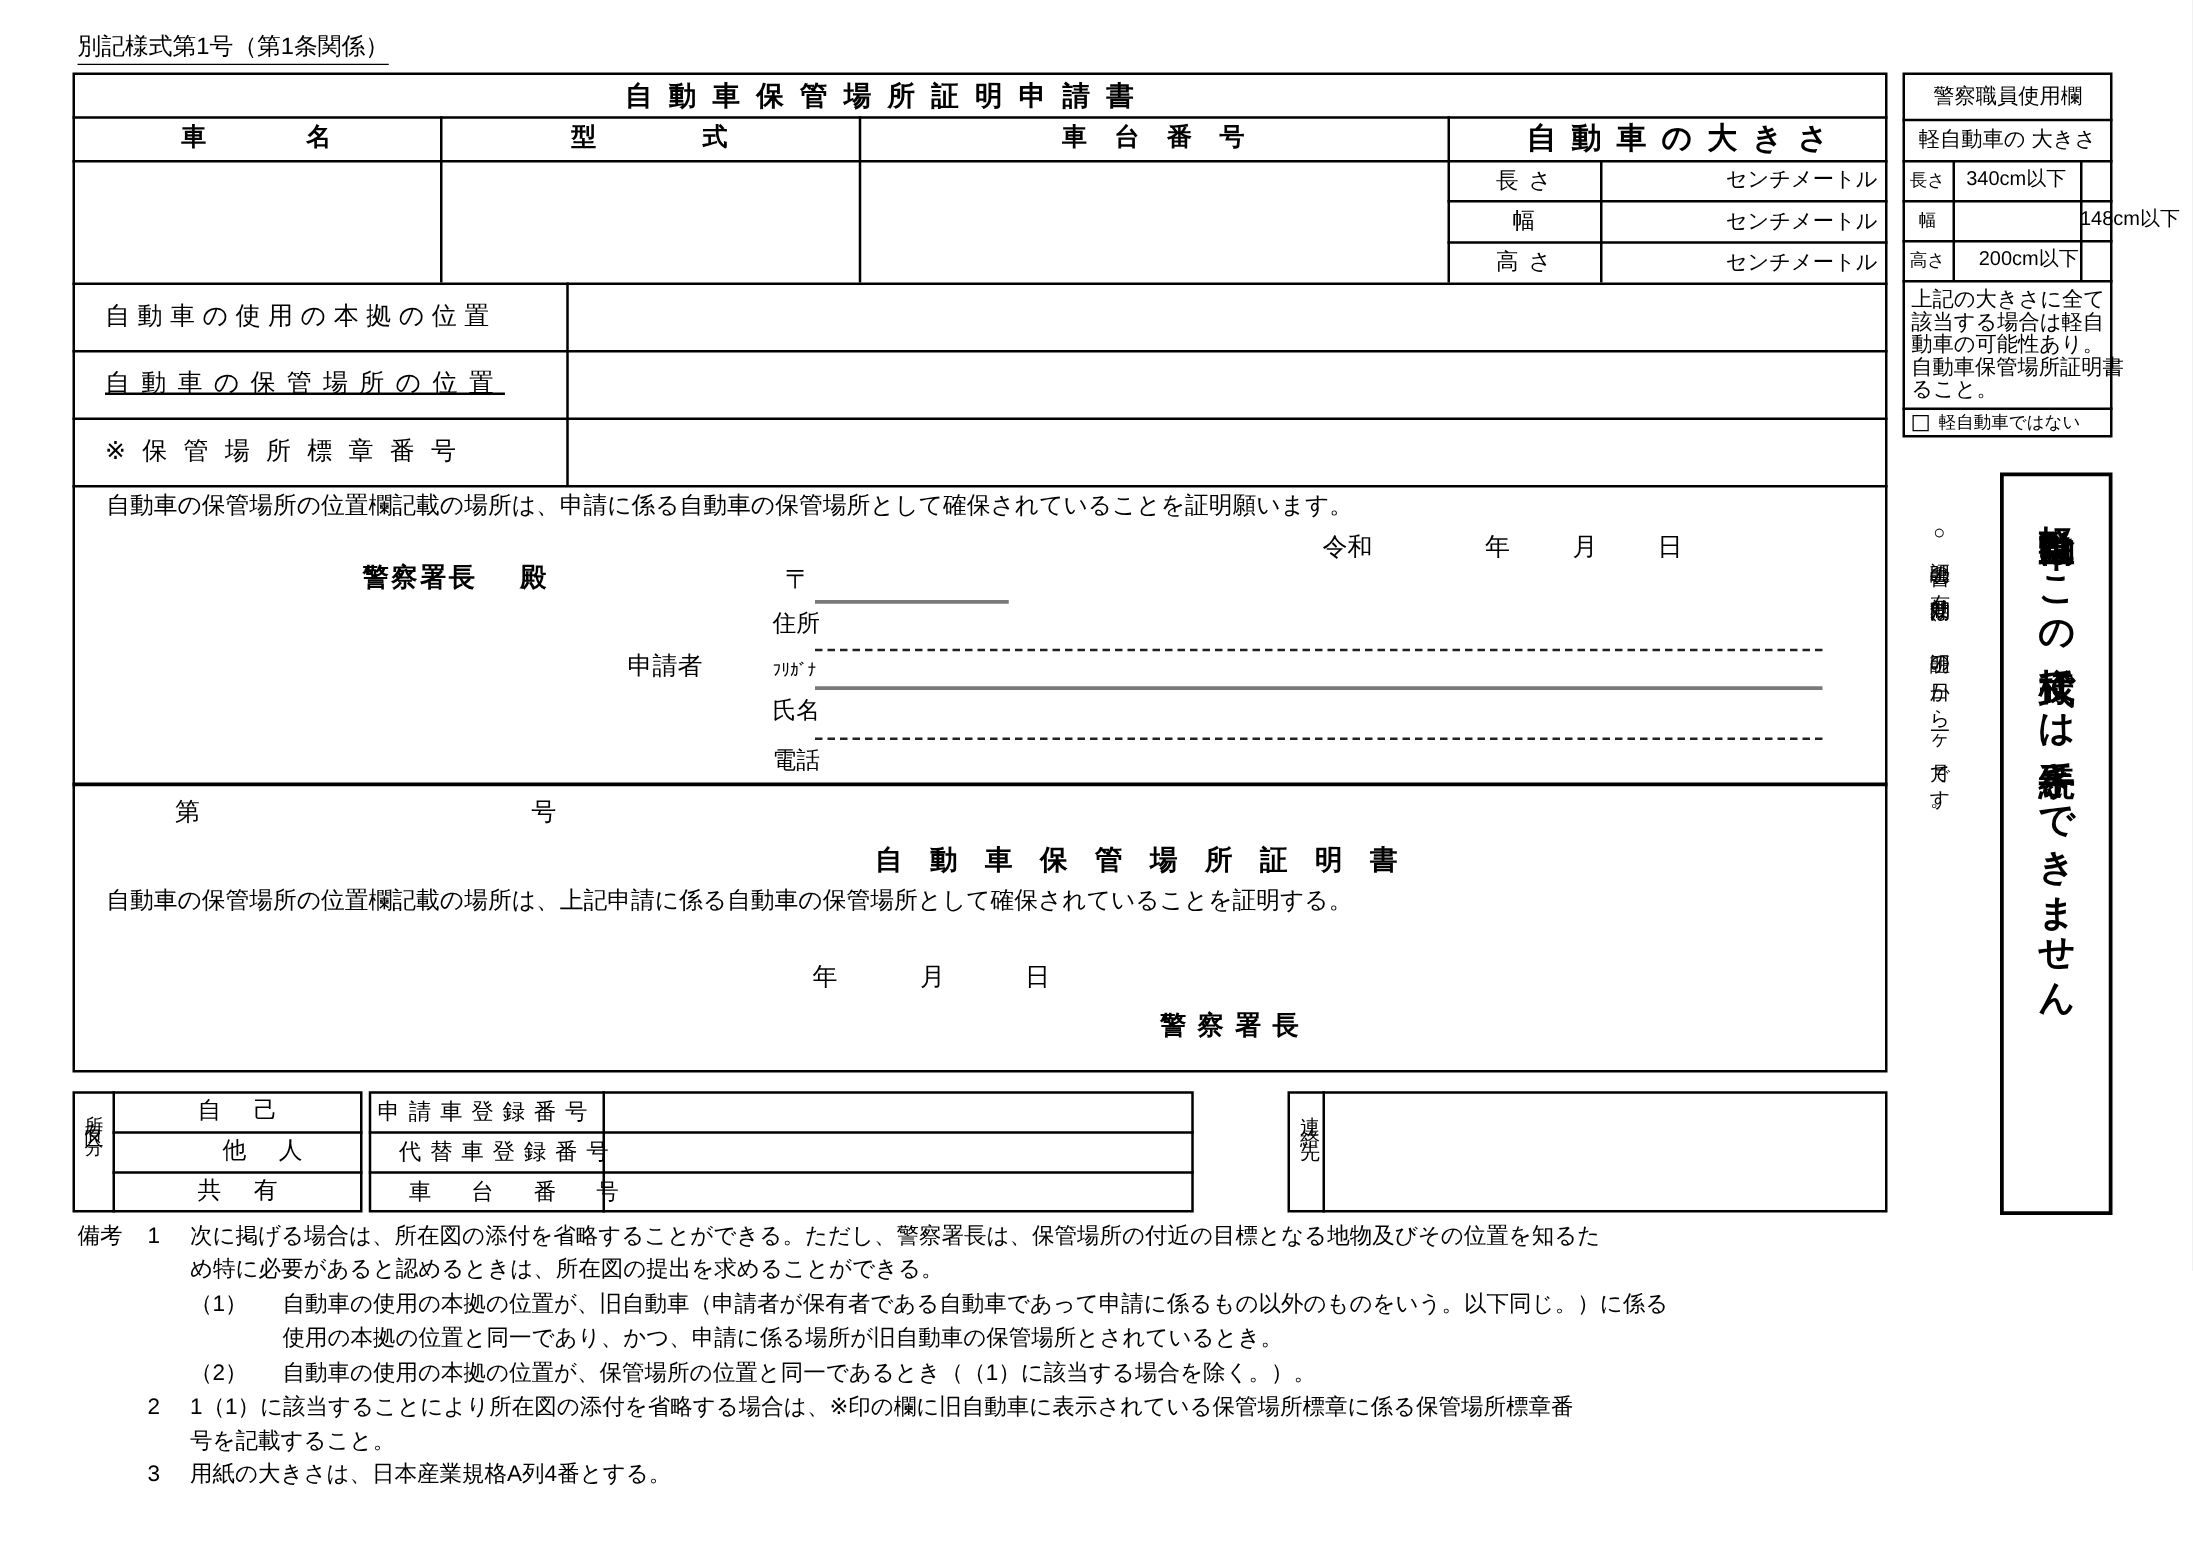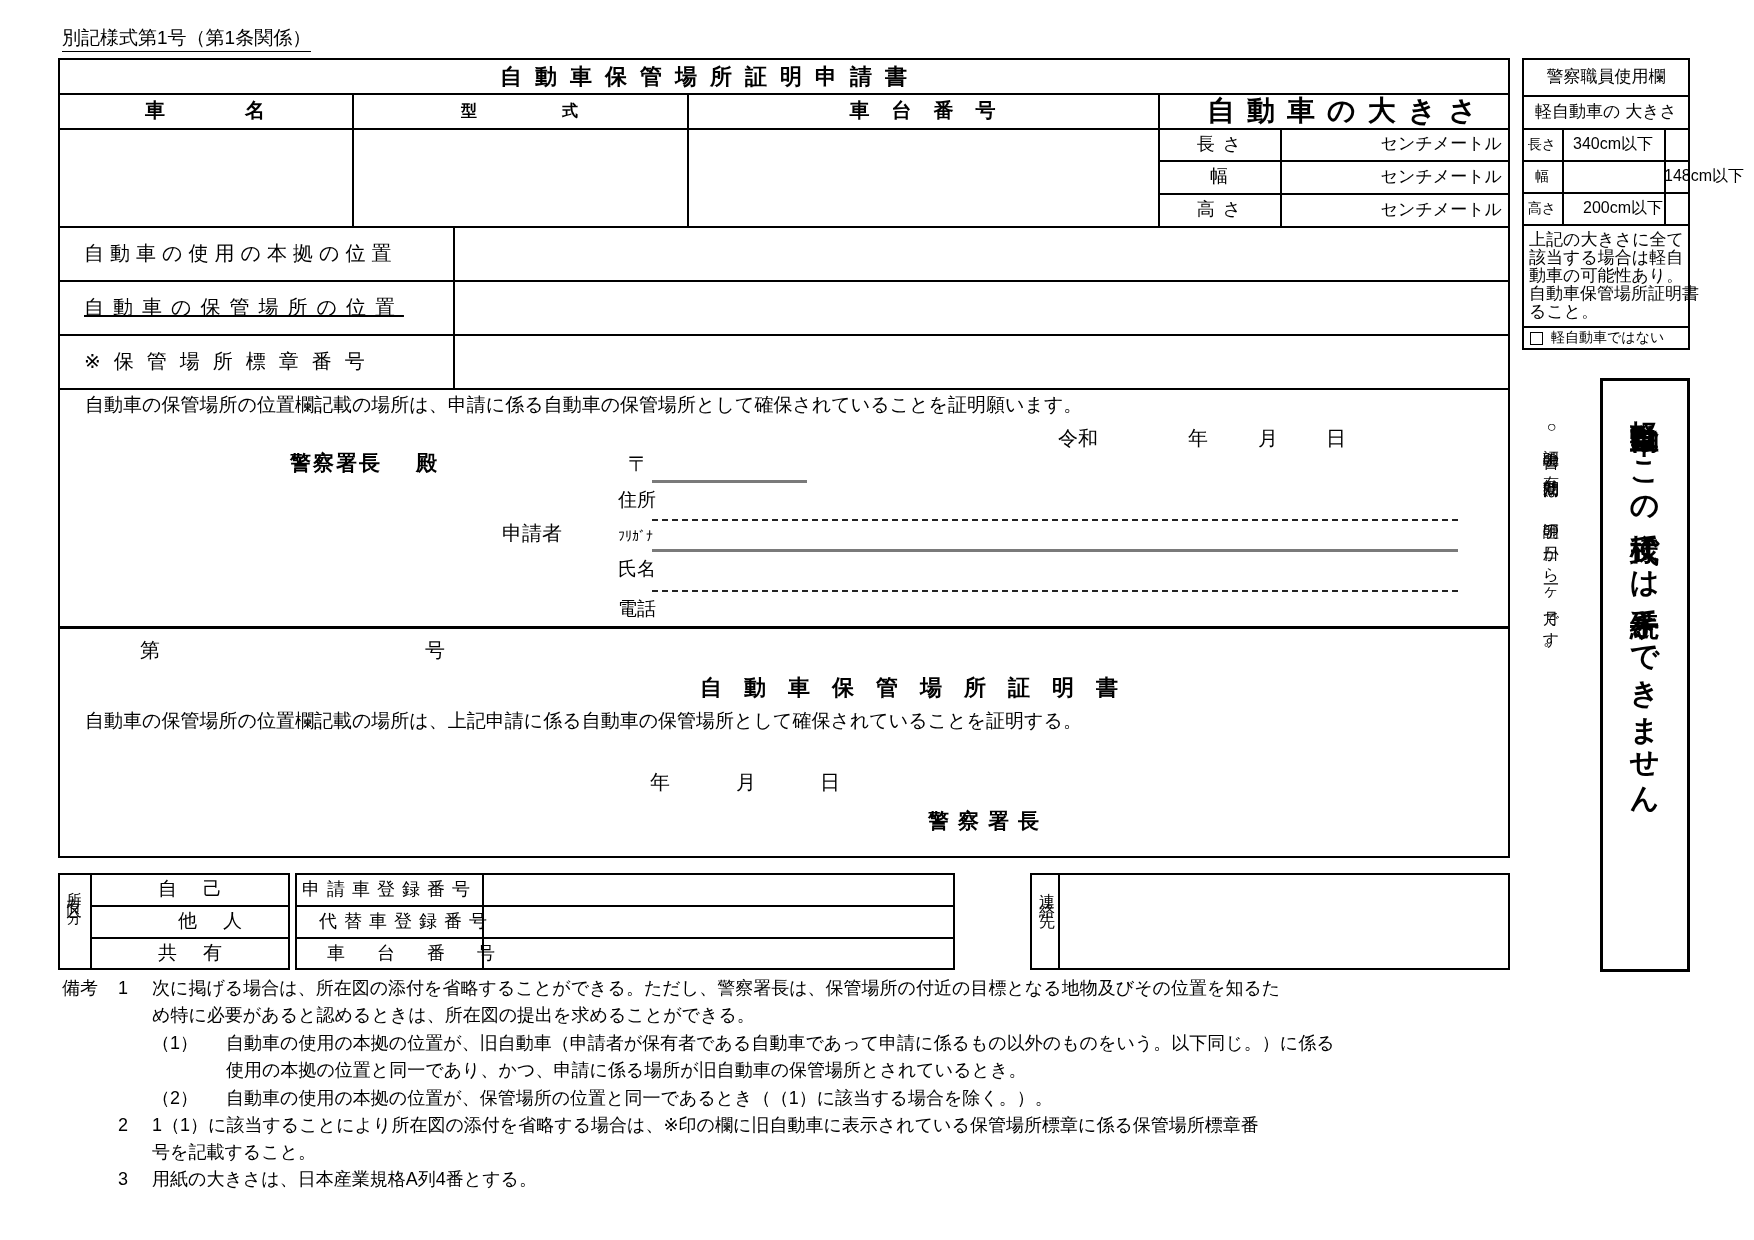--- a/index.html
+++ b/index.html
@@ -42,23 +42,23 @@
   <div class="hl" style="left:58px;top:388px;width:1452px;"></div>
   <div class="hl3" style="left:58px;top:626px;width:1452px;"></div>
 
   <div class="vl" style="left:352px;top:93px;height:133px;"></div>
   <div class="vl" style="left:687px;top:93px;height:133px;"></div>
   <div class="vl" style="left:1158px;top:93px;height:133px;"></div>
   <div class="vl1" style="left:1280px;top:128px;height:98px;"></div>
   <div class="vl" style="left:453px;top:226px;height:162px;"></div>
 
   <div class="cell-label bold" style="left:58px;top:93px;width:294px;line-height:35px;font-size:20px;letter-spacing:80px;padding-left:80px;box-sizing:border-box;">車名</div>
-  <div class="cell-label bold" style="left:352px;top:93px;width:335px;line-height:35px;font-size:16px;letter-spacing:85px;padding-left:85px;box-sizing:border-box;">型式</div>
+  <div class="cell-label bold" style="left:352px;top:93px;width:335px;line-height:35px;font-size:20px;letter-spacing:85px;padding-left:85px;box-sizing:border-box;">型式</div>
   <div class="cell-label bold" style="left:687px;top:93px;width:471px;line-height:35px;font-size:20px;letter-spacing:22px;padding-left:22px;box-sizing:border-box;">車台番号</div>
-  <div class="cell-label bold" style="left:1158px;top:93px;width:352px;line-height:35px;font-size:28px;letter-spacing:12px;padding-left:28px;box-sizing:border-box;">自動車の大きさ</div>
+  <div class="cell-label bold" style="left:1158px;top:93px;width:352px;line-height:35px;font-size:24px;letter-spacing:12px;padding-left:28px;box-sizing:border-box;">自動車の大きさ</div>
 
   <div class="fill" style="left:60px;top:130px;width:290px;height:94px;"></div>
   <div class="fill" style="left:354px;top:130px;width:331px;height:94px;"></div>
   <div class="fill" style="left:689px;top:130px;width:467px;height:94px;"></div>
 
   <div class="cell-label" style="left:1158px;top:128px;width:122px;line-height:32px;font-size:18px;letter-spacing:8px;padding-left:8px;box-sizing:border-box;">長さ</div>
   <div class="cell-label" style="left:1158px;top:160px;width:122px;line-height:33px;font-size:18px;">幅</div>
   <div class="cell-label" style="left:1158px;top:193px;width:122px;line-height:33px;font-size:18px;letter-spacing:8px;padding-left:8px;box-sizing:border-box;">高さ</div>
   <div class="cell-label" style="left:1280px;top:128px;width:222px;line-height:32px;font-size:17px;text-align:right;">センチメートル</div>
   <div class="cell-label" style="left:1280px;top:160px;width:222px;line-height:33px;font-size:17px;text-align:right;">センチメートル</div>

